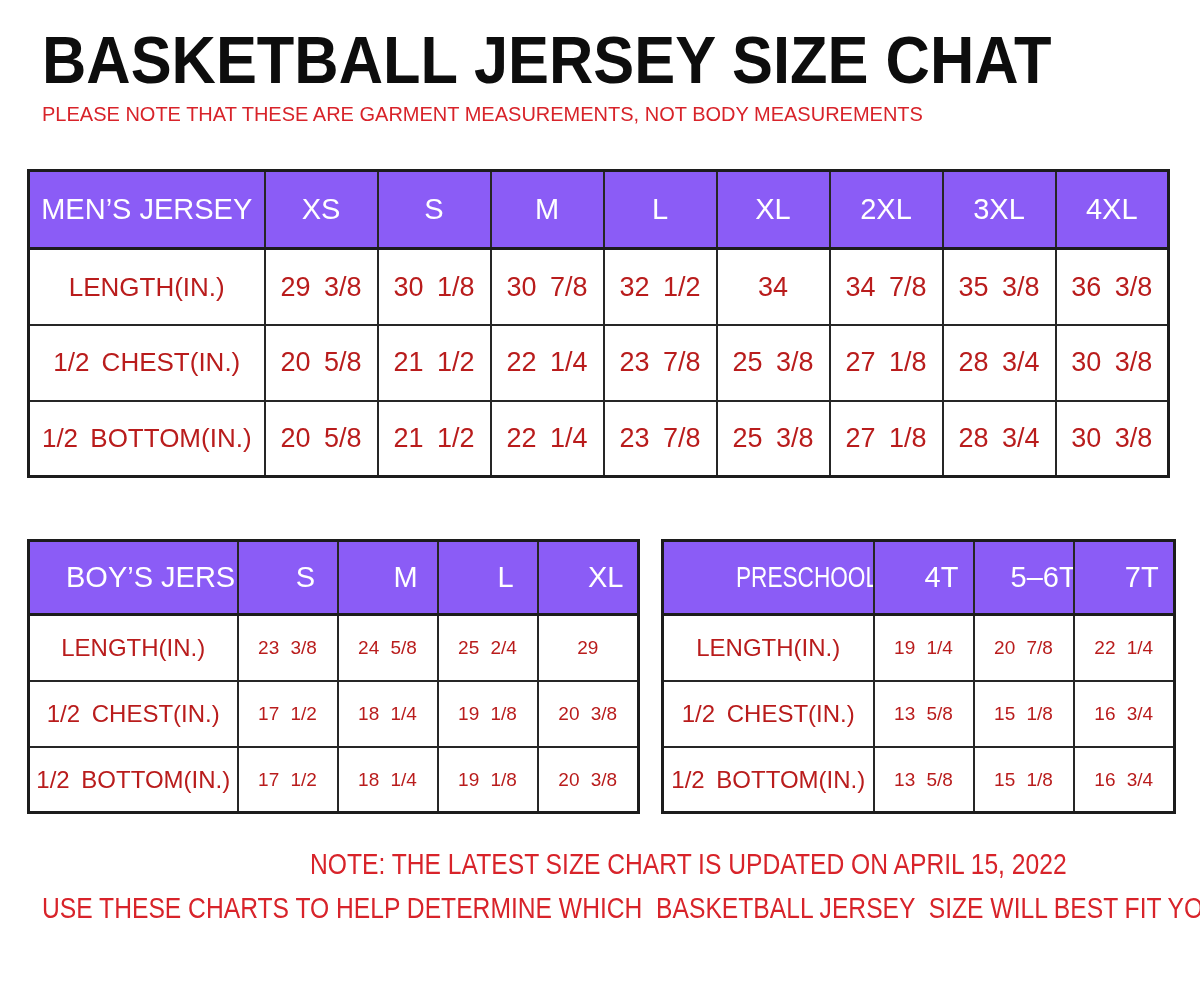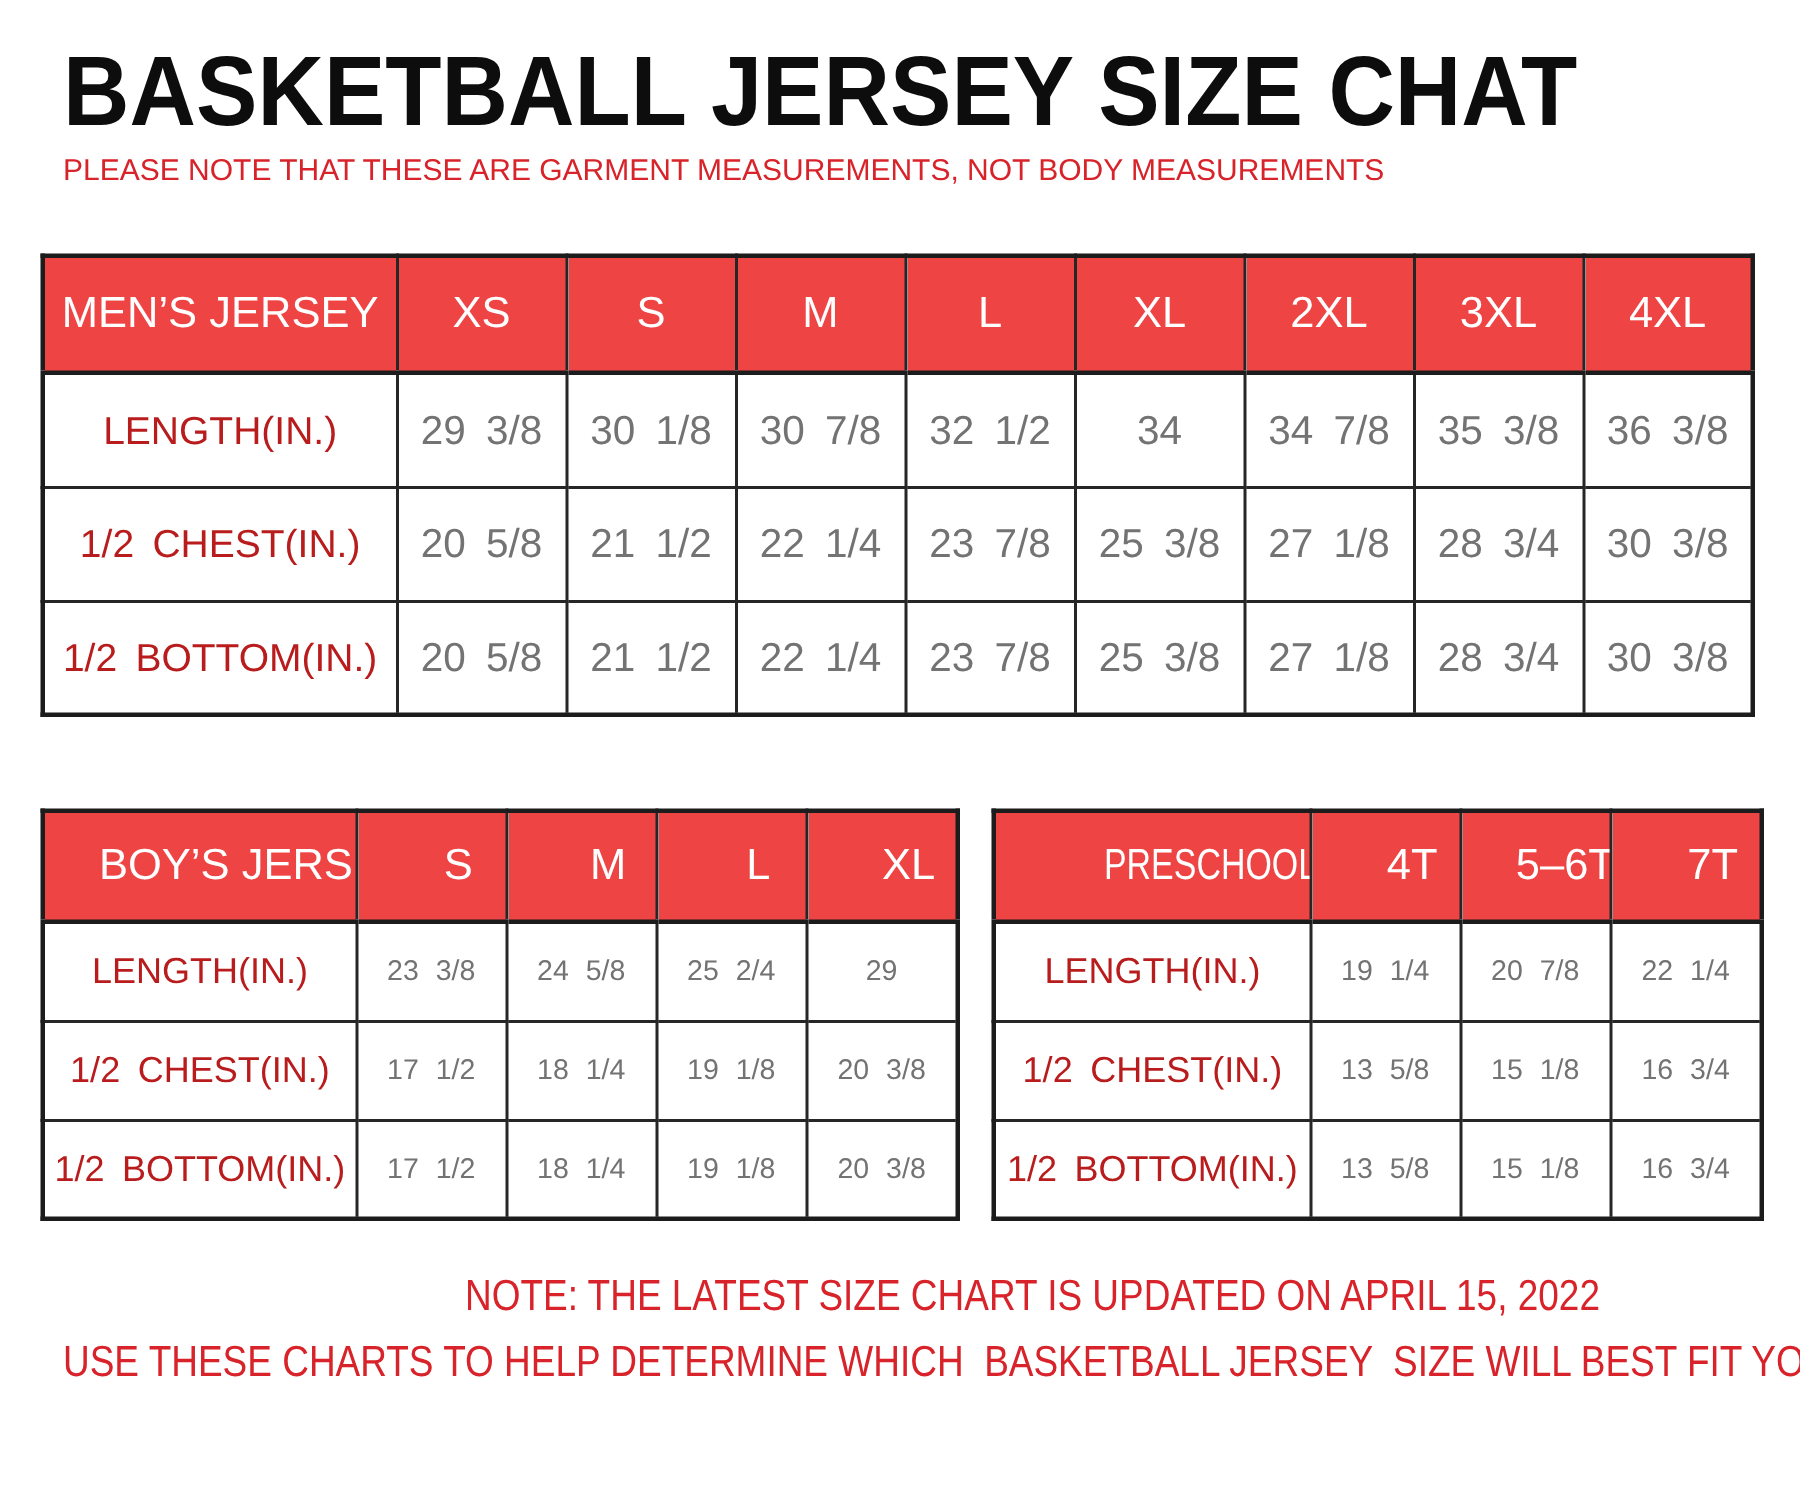--- a/index.html
+++ b/index.html
@@ -35,28 +35,28 @@
     table-layout: fixed;
     border: 3px solid #1c1c1c;
     background: #ffffff;
   }
   table.size-table th, table.size-table td {
     border: 2px solid #262626;
     text-align: center; vertical-align: middle;
     overflow: hidden; white-space: nowrap;
   }
   table.size-table tr.head th {
-    background: #ef4444; color: #ffffff;
+    background: #8b5cf6; color: #ffffff;
     font-weight: normal; font-size: 29px;
     border-bottom: 3px solid #1c1c1c;
   }
   td.rowlabel {
     font-weight: normal; word-spacing: 5px; color: #b91c1c;
   }
-  td.val { word-spacing: 6px; color: #737373; margin-left: 15px; }
+  td.val { word-spacing: 6px; color: #b91c1c; margin-left: 15px; }
 
   
   .men-table { margin: 41px 0 0 27px; width: 1143px; }
   .men-table tr.head th { height: 78px; }
   .men-table td { height: 76px; font-size: 27px; }
   .men-table td.rowlabel { font-size: 26px; }
 
   
   .bottom-tables { display: flex; gap: 21px; margin: 61px 0 0 27px; }
   .kids-table tr.head th { height: 74px; padding-left: 36px; }

